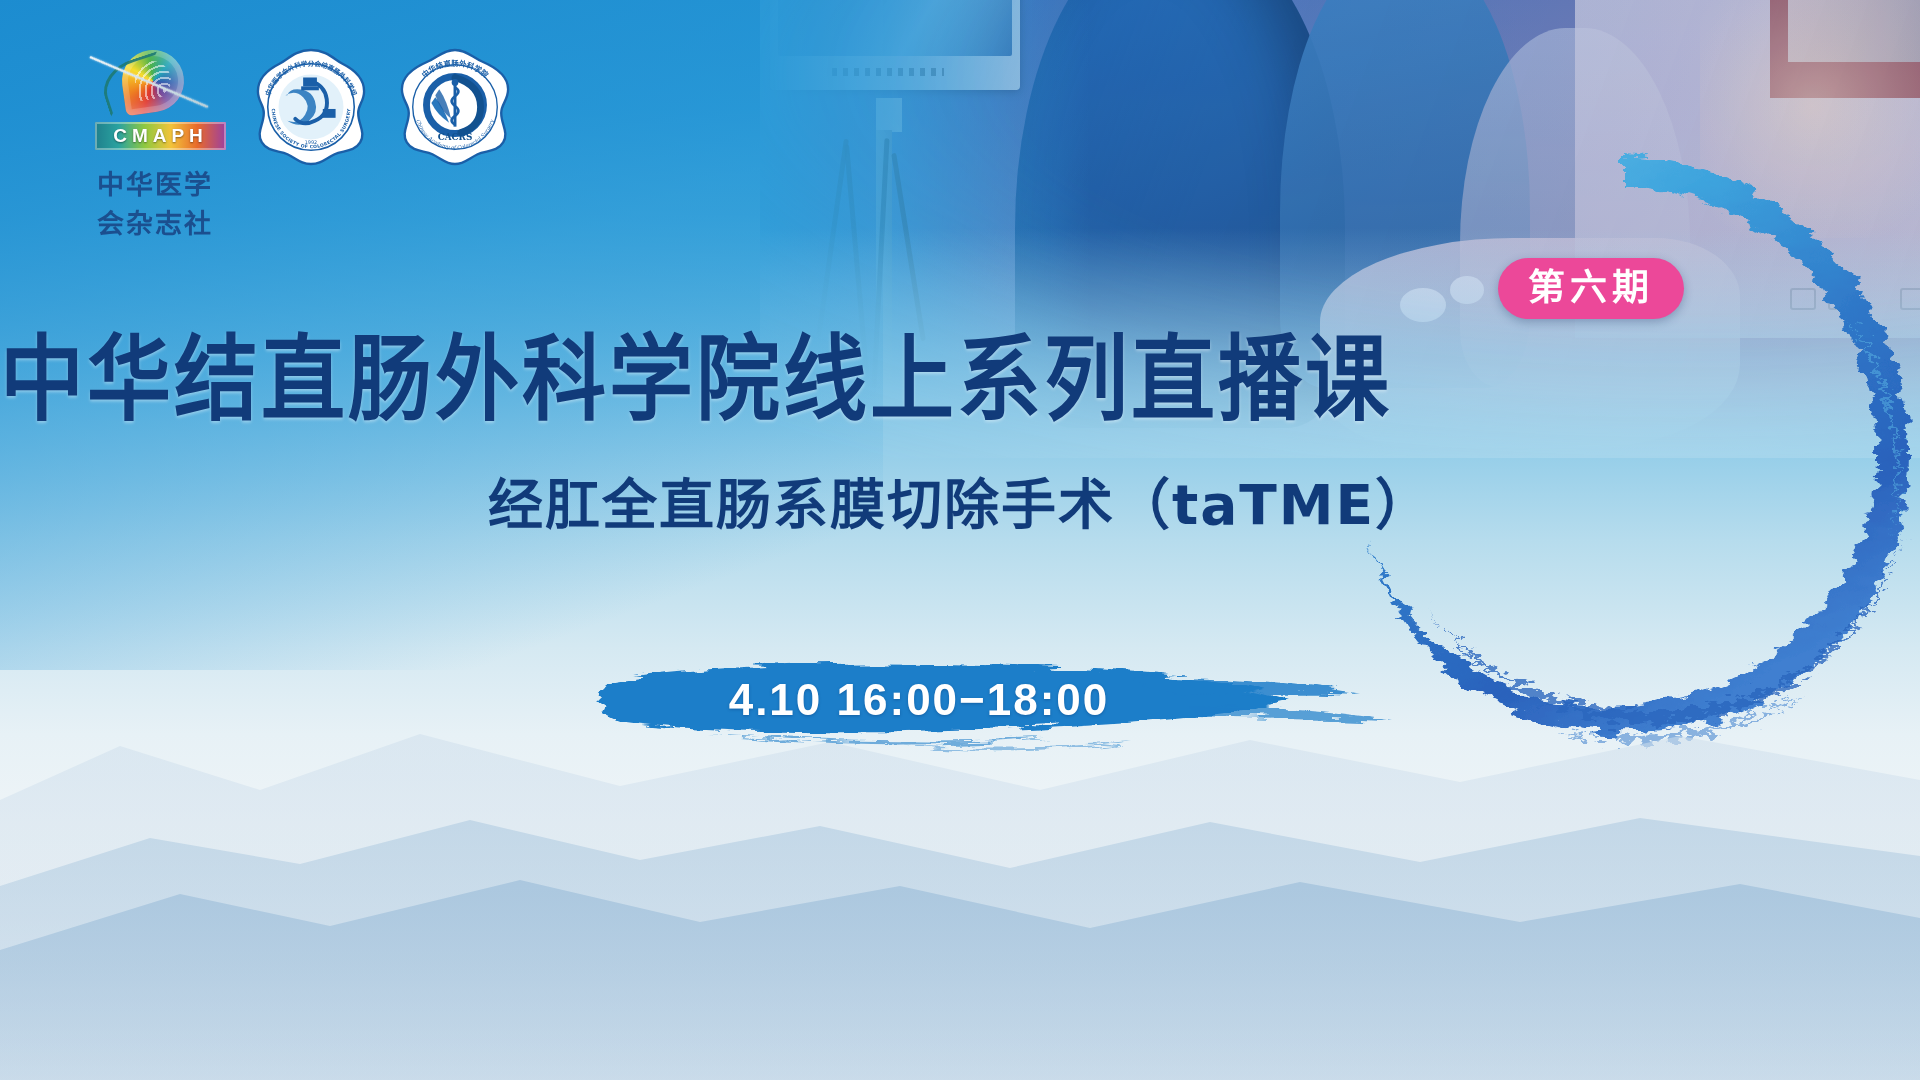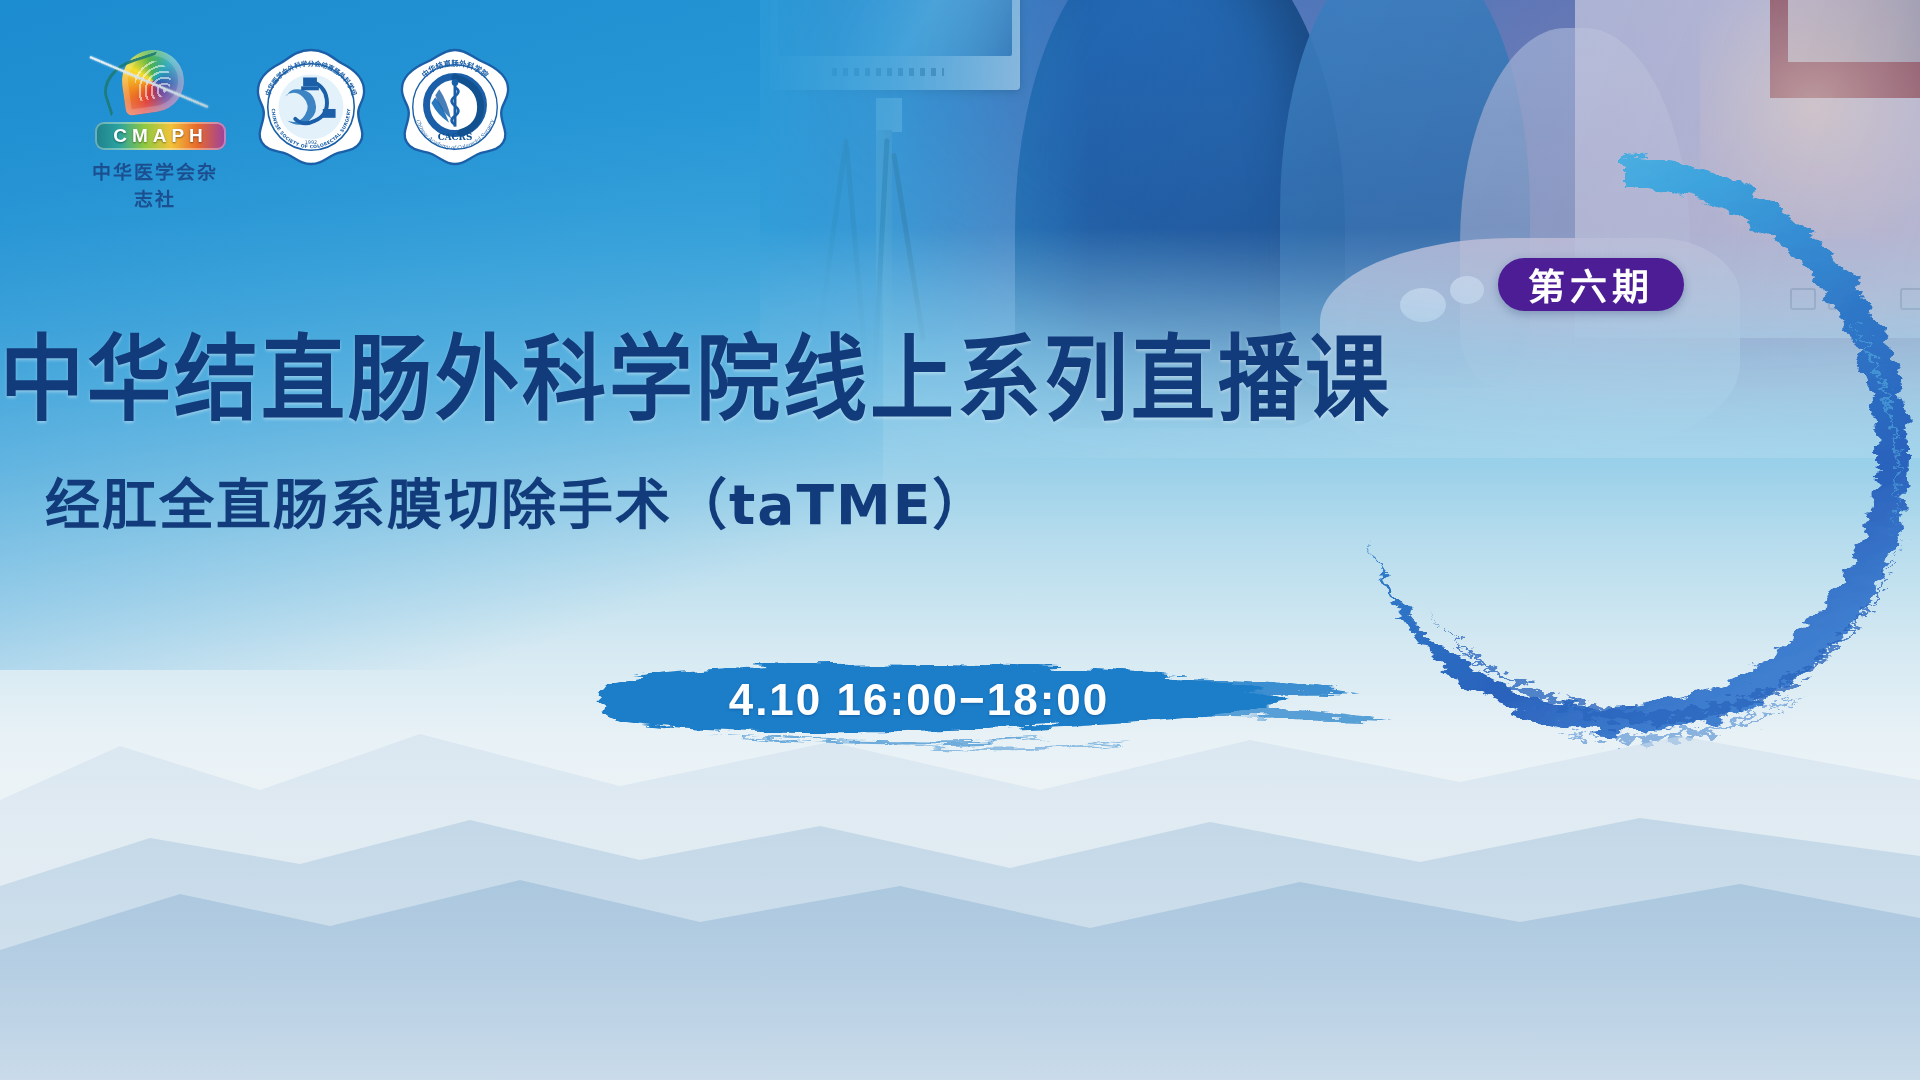--- a/index.html
+++ b/index.html
@@ -112,58 +112,58 @@
   .cmaph-bird{
     position:absolute;left:18px;top:12px;width:64px;height:48px;
     border:3px solid #1d7a74;border-color:#1d7a74 transparent transparent #1d7a74;
     border-radius:60% 0 0 0;transform:rotate(-18deg);opacity:.9;
   }
   .cmaph-needle{
     position:absolute;left:6px;top:8px;width:128px;height:2px;background:linear-gradient(90deg,#eaf3f7,#b9cfd8);
     transform:rotate(23deg);transform-origin:left center;box-shadow:0 0 2px rgba(255,255,255,.8);
   }
   .cmaph-word{
-    margin-top:2px;height:28px;border-radius:9px;
+    margin-top:2px;height:28px;border-radius:1px;
     background:linear-gradient(90deg,#1f7f8c,#2aa3a0 18%,#8fc93f 38%,#f2c33a 58%,#e86a2b 78%,#9c3fa0 100%);
     display:flex;align-items:center;justify-content:center;
     color:#fff;font-weight:700;letter-spacing:5px;font-size:19px;
     text-shadow:0 1px 2px rgba(0,0,0,.45);
     box-shadow:inset 0 0 0 2px rgba(255,255,255,.35);
     margin-left:11px;
   }
   .cmaph-cn{
-    margin-top:7px;text-align:center;color:#1b4f8f;font-size:19px;font-weight:700;letter-spacing:2px;
+    margin-top:13px;text-align:center;color:#1b4f8f;font-size:27px;font-weight:700;letter-spacing:2px;
     font-family:"DejaVu Serif","Liberation Serif",serif;
   }
   .seal{
     position:relative;width:118px;height:118px;
   }
   .seal svg{width:100%;height:100%;display:block;}
 
   
   .badge{
     position:absolute;left:1498px;top:258px;
-    background:#4c1d95;color:#fff;border-radius:40px;
-    padding:11px 30px 5px;font-size:37px;font-weight:700;letter-spacing:5px;line-height:1;
+    background:#ec4899;color:#fff;border-radius:40px;
+    padding:11px 30px 13px;font-size:37px;font-weight:700;letter-spacing:5px;line-height:1;
     box-shadow:0 3px 10px rgba(10,40,85,.28);
   }
 
   
   .headline{
     position:absolute;left:0;right:0;top:332px;text-align:left;color:#113b7a;
     text-shadow:0 2px 3px rgba(255,255,255,.35);
   }
   .h-main{
     font-size:84px;font-weight:700;letter-spacing:3px;line-height:1;
     white-space:nowrap;
     font-family:"DejaVu Sans","Liberation Sans",sans-serif;
     transform:scaleY(1.12);transform-origin:center top;
   }
   .sub{
-    position:absolute;left:0;right:0;top:468px;text-align:left;color:#113b7a;margin-left:45px;
+    position:absolute;left:0;right:0;top:468px;text-align:center;color:#113b7a;
   }
   .sub-line{
     font-size:55px;font-weight:700;letter-spacing:2px;line-height:1.38;white-space:nowrap;
     font-family:"DejaVu Sans","Liberation Sans",sans-serif;
   }
 
   
   .date-wrap{position:absolute;left:590px;top:648px;width:820px;height:120px;}
   .date-wrap svg{position:absolute;inset:0;width:100%;height:100%;}
   .date-text{

